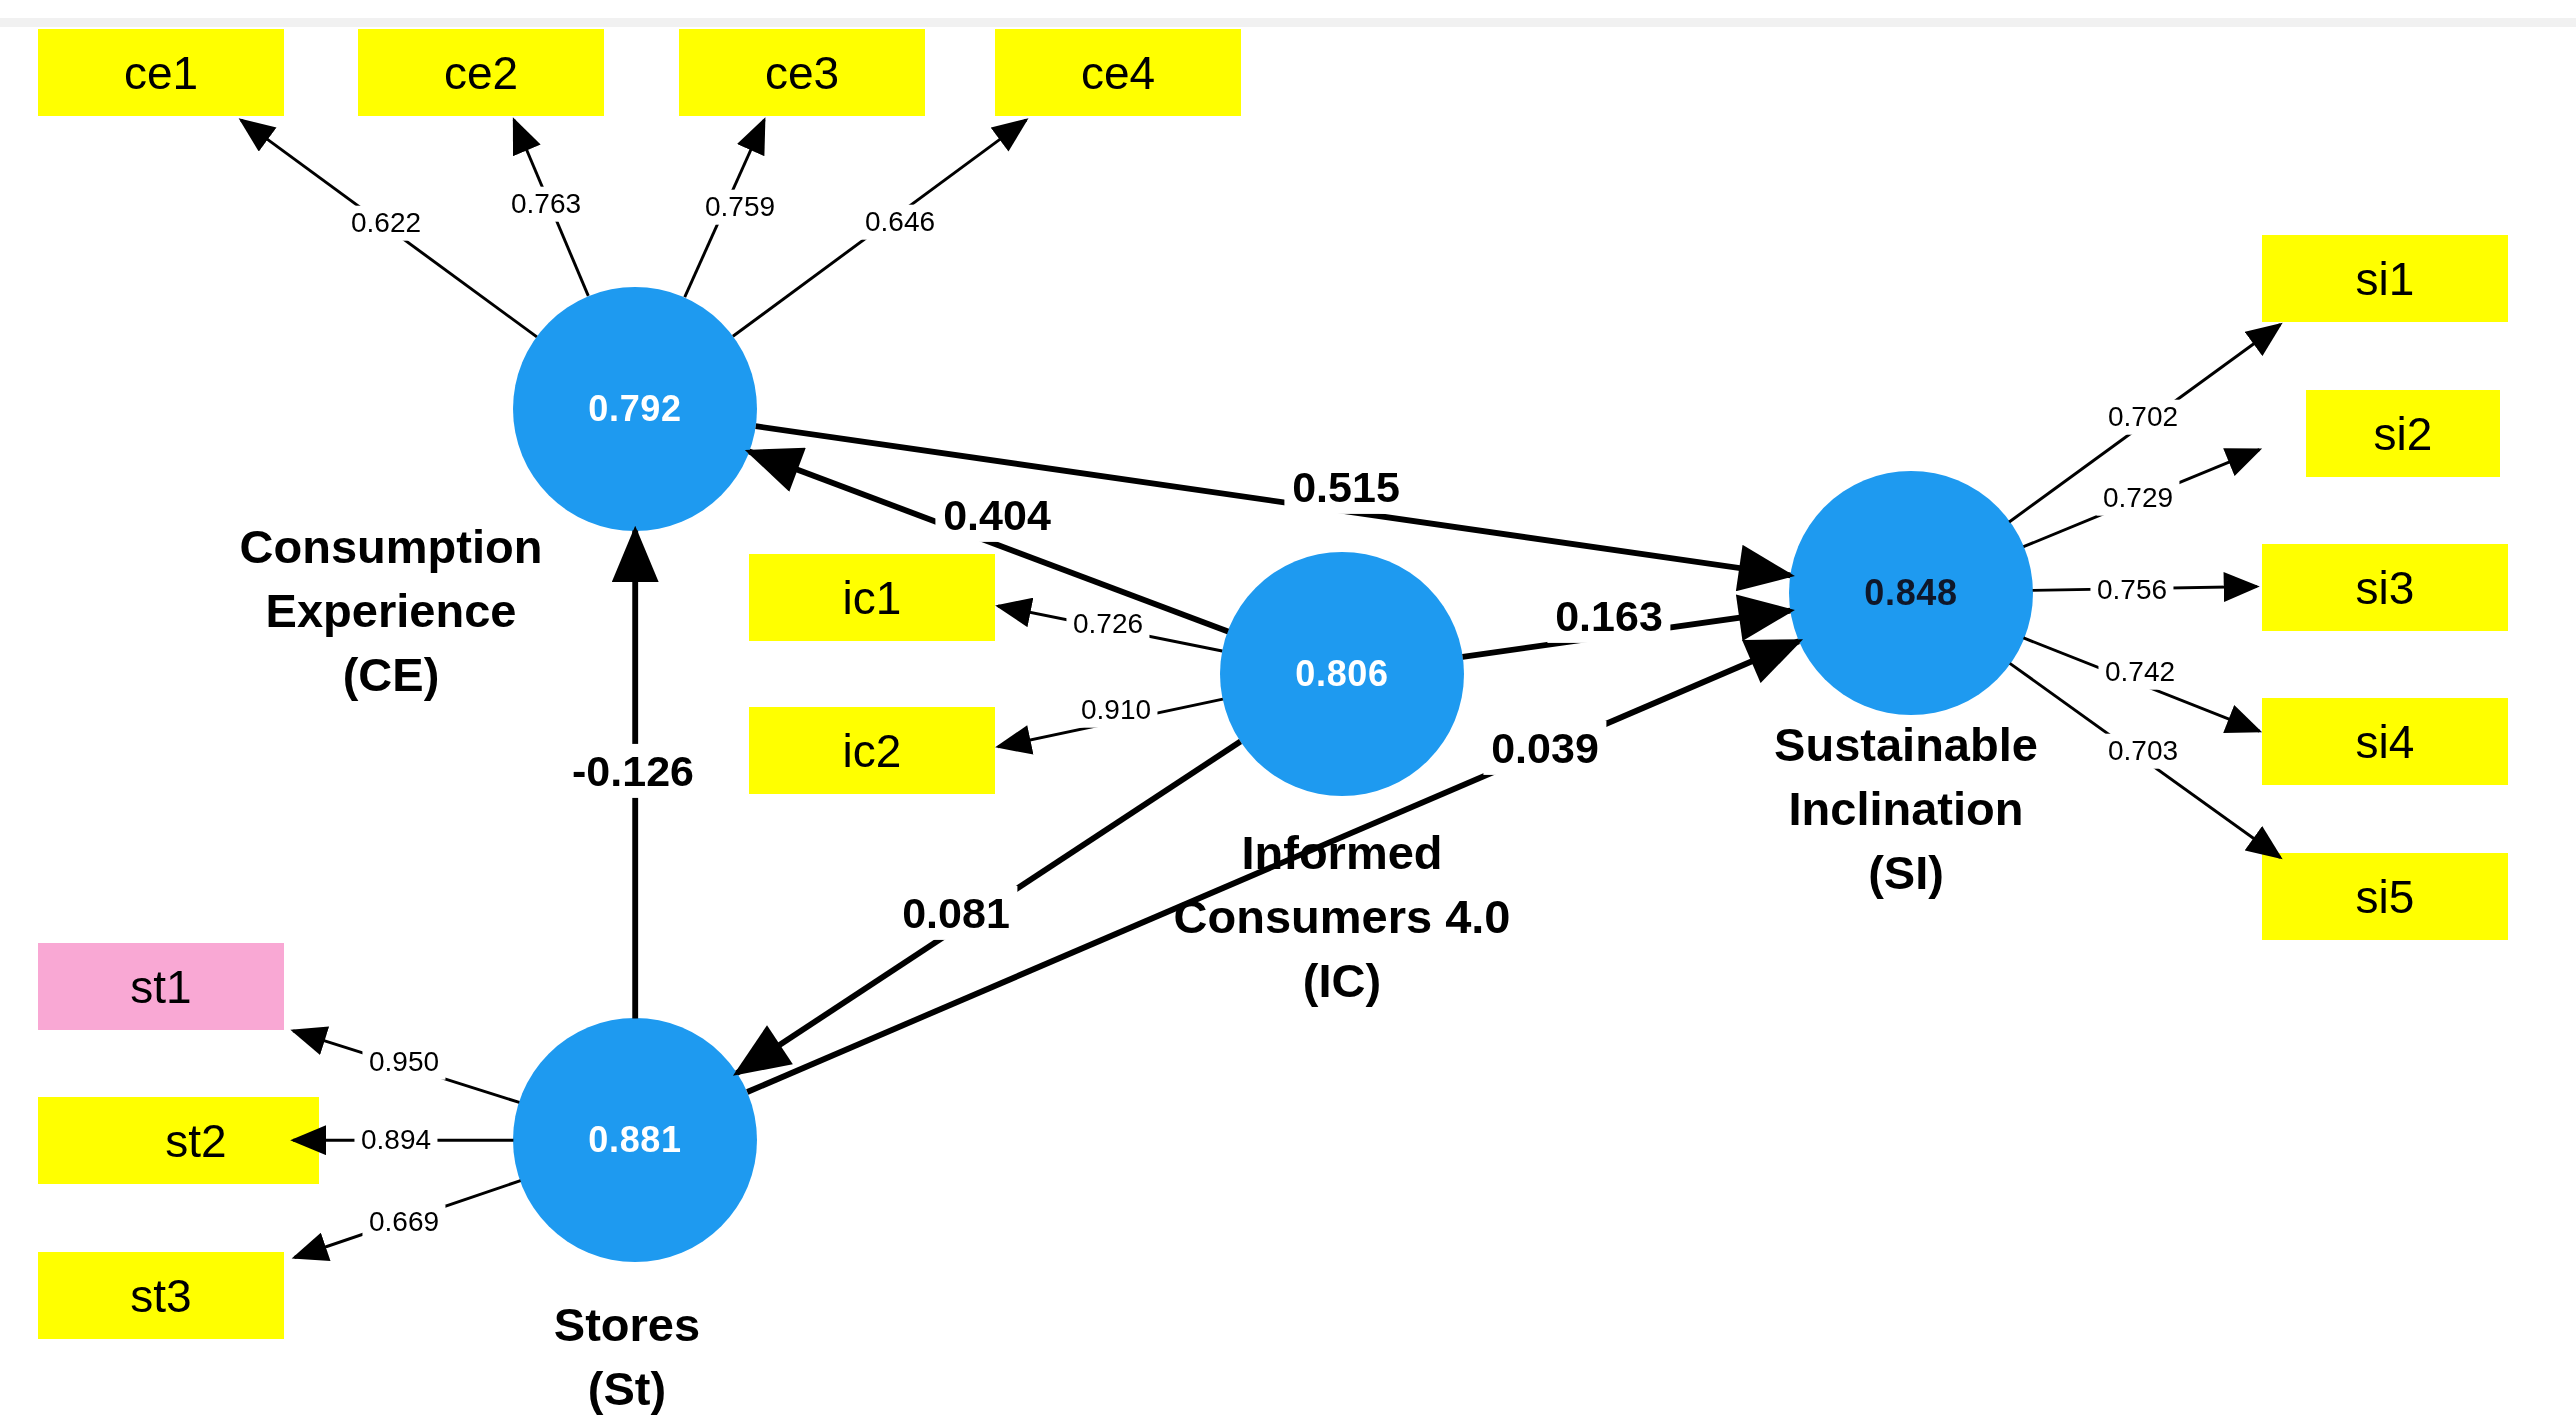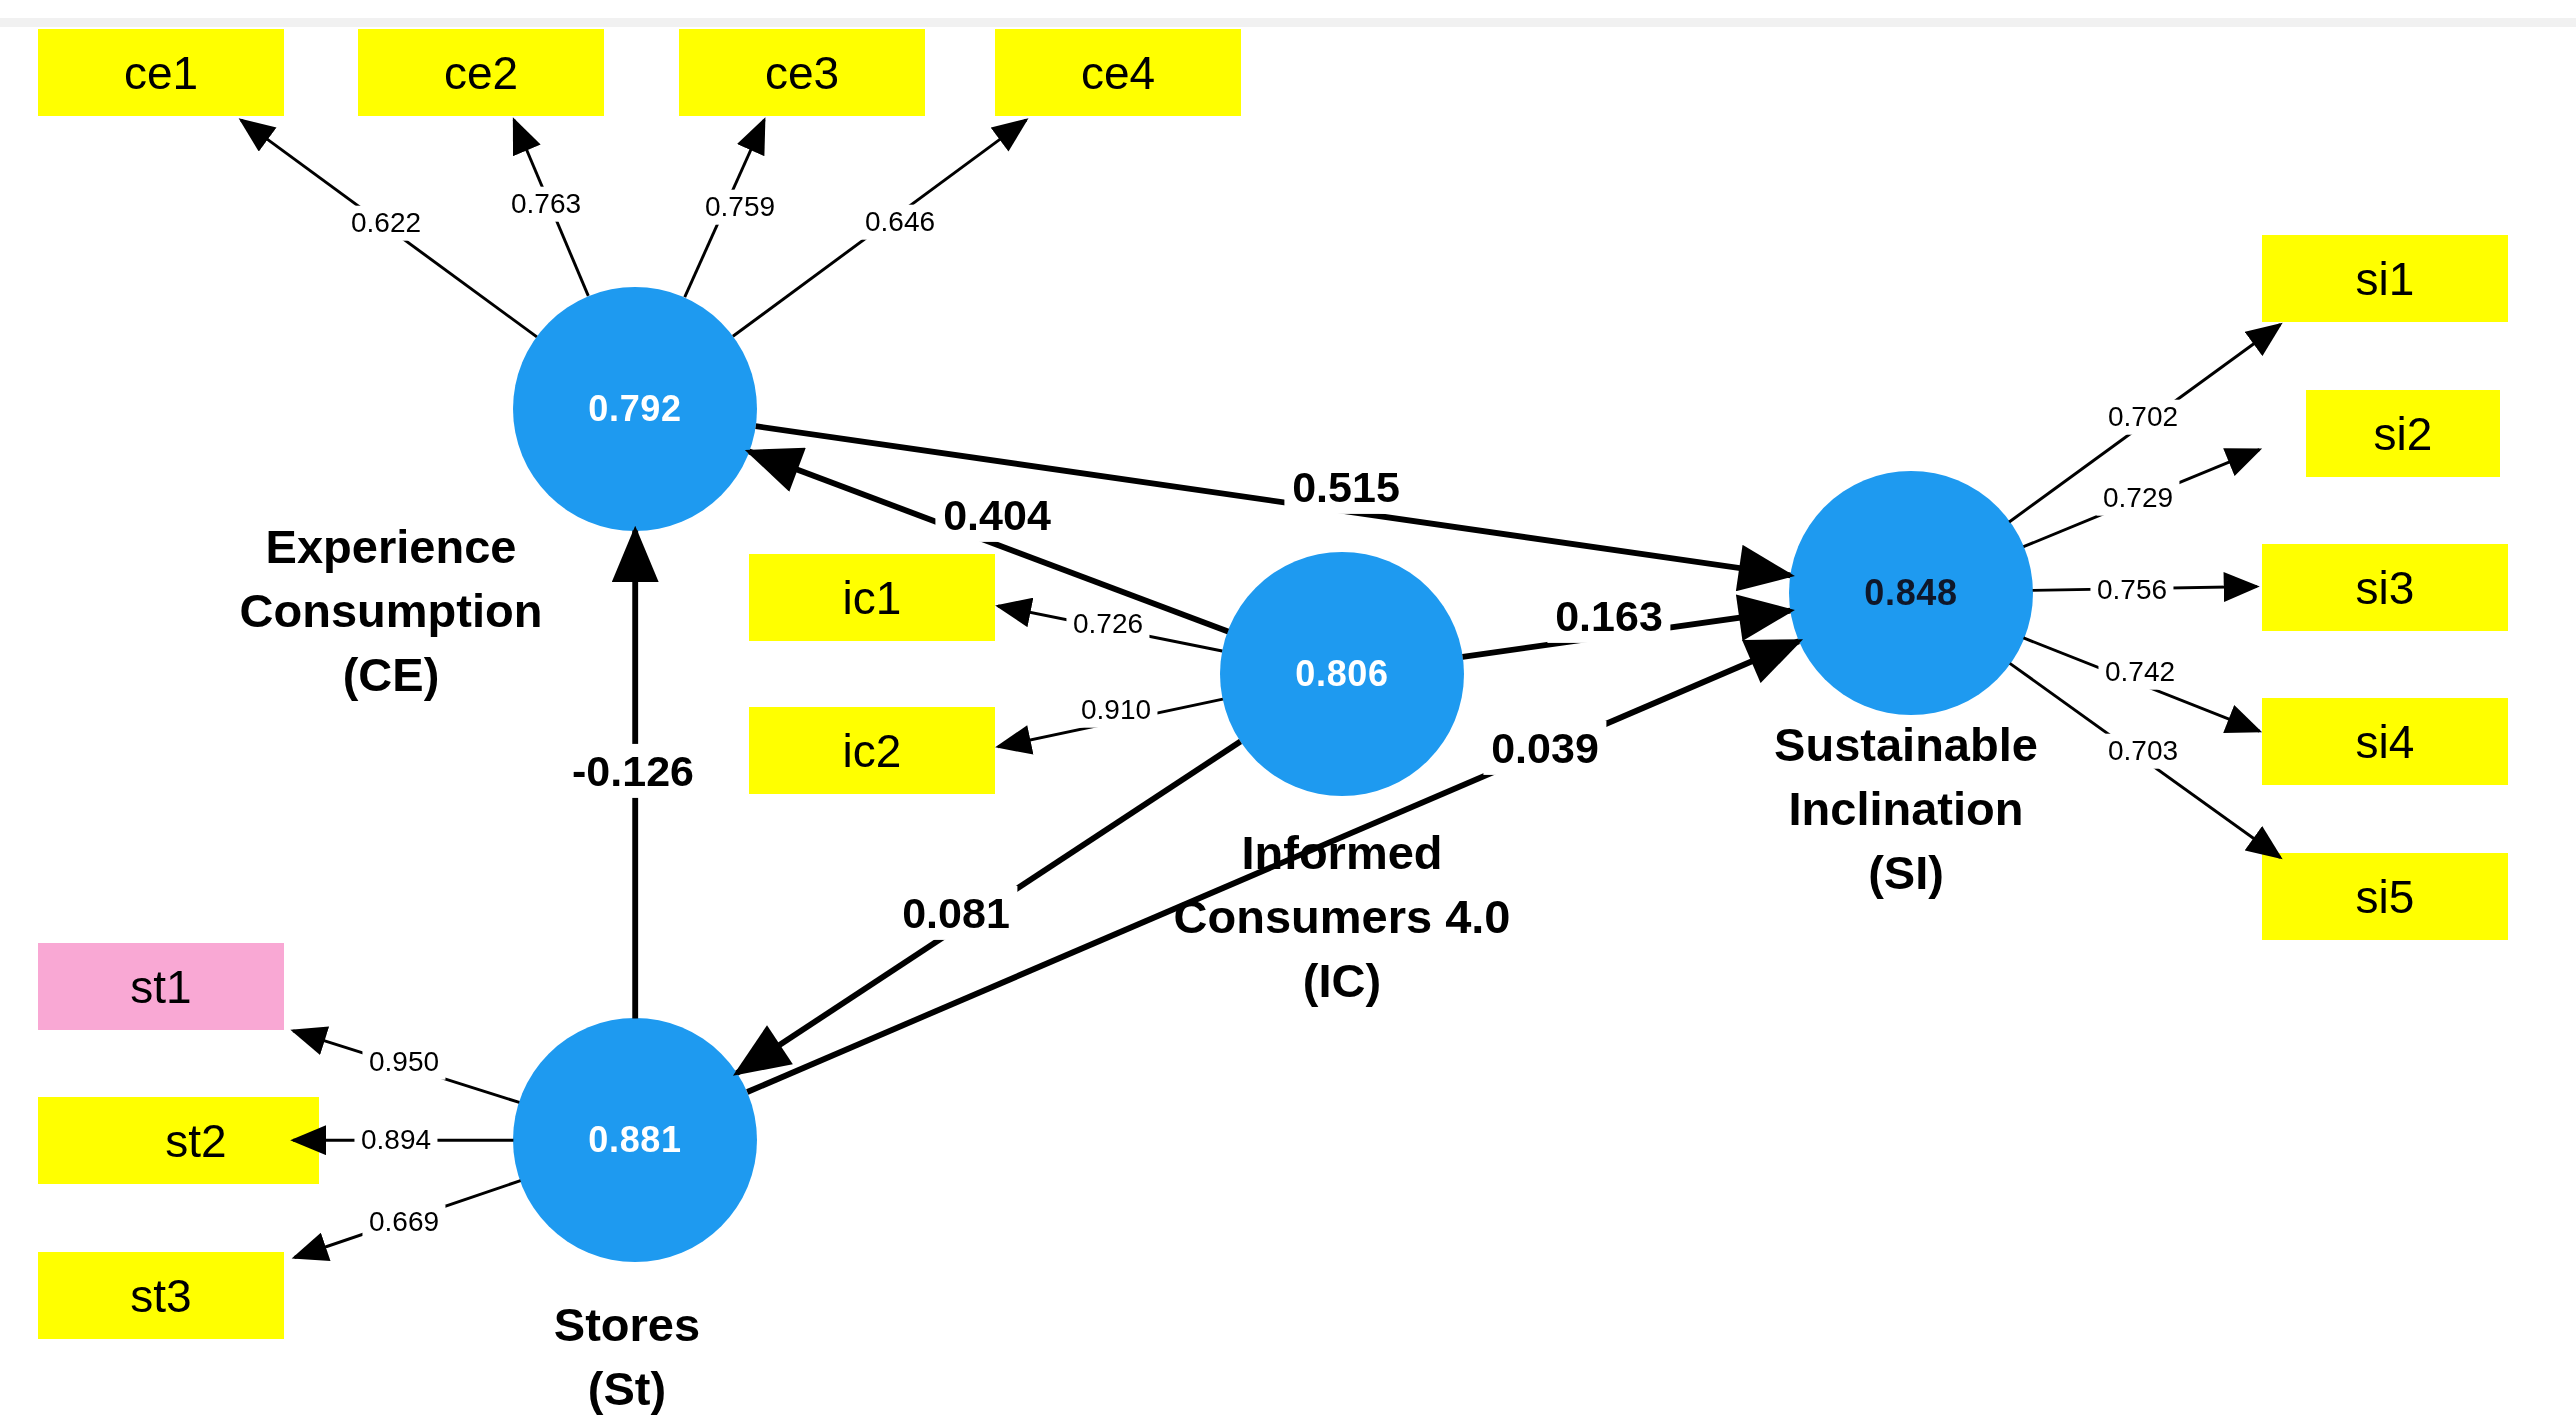--- a/index.html
+++ b/index.html
@@ -121,22 +121,22 @@
       </div>
       <div class="indicator" style="left: 38px; top: 1097px; width: 246px; height: 87px; background: rgb(255, 255, 0); padding-left: 35px;">
         <span>st2</span>
       </div>
       <div class="indicator" style="left: 38px; top: 1252px; width: 246px; height: 87px; background: rgb(255, 255, 0);">
         <span>st3</span>
       </div>
     </div>
   <div id="labels">
       <div class="construct-label" style="left: 391px; top: 515px;">
+        <div>Consumption</div>
         <div>Experience</div>
-        <div>Consumption</div>
         <div>(CE)</div>
       </div>
       <div class="construct-label" style="left: 1342px; top: 821px;">
         <div>Informed</div>
         <div>Consumers 4.0</div>
         <div>(IC)</div>
       </div>
       <div class="construct-label" style="left: 1906px; top: 713px;">
         <div>Sustainable</div>
         <div>Inclination</div>

